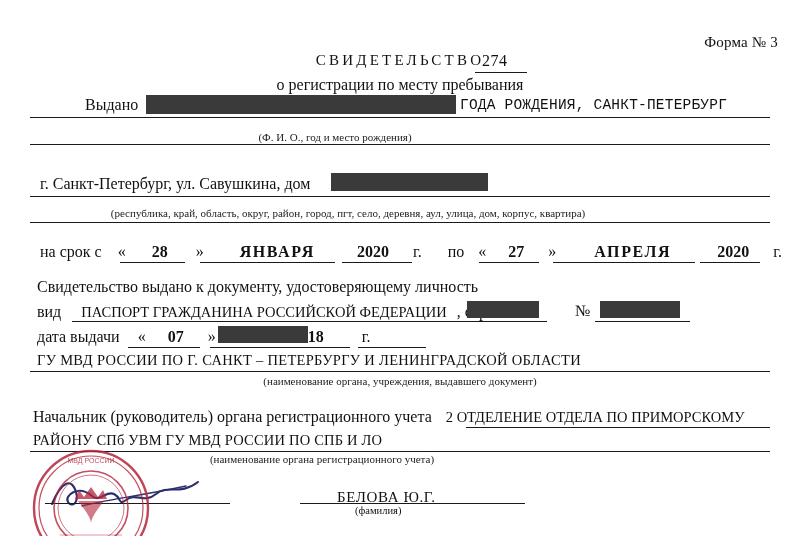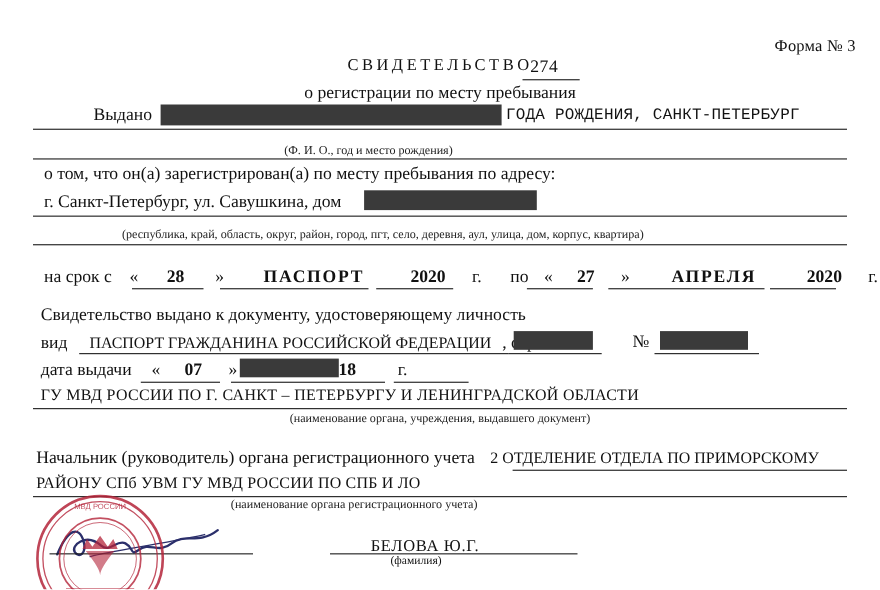--- a/index.html
+++ b/index.html
@@ -168,33 +168,32 @@
 
   <div class="abs subtitle">о регистрации по месту пребывания</div>
 
   <div class="abs lbl issued-label">Выдано</div>
   <div class="abs redact issued-redact"></div>
   <div class="abs issued-caps">ГОДА РОЖДЕНИЯ, САНКТ-ПЕТЕРБУРГ</div>
   <div class="abs rule issued-rule"></div>
   <div class="abs center-note note1">(Ф. И. О., год и место рождения)</div>
   <div class="abs rule rule-blank-1"></div>
 
-  <div class="abs lbl about-line">о том, что он(а) зарегистрирован(а) по месту пребывания по адресу:</div>
   <div class="abs lbl addr-line">г. Санкт-Петербург, ул. Савушкина, дом</div>
   <div class="abs redact addr-redact"></div>
   <div class="abs rule addr-rule"></div>
   <div class="abs center-note note2">(республика, край, область, округ, район, город, пгт, село, деревня, аул, улица, дом, корпус, квартира)</div>
   <div class="abs rule rule-blank-2"></div>
 
   <div class="abs term-row">
     <span class="lbl">на срок с</span>
     <span class="lbl" style="margin-left:12px">«</span>
     <span class="lbl bold" style="margin-left:22px">28</span>
     <span class="lbl" style="margin-left:24px">»</span>
-    <span class="lbl bold sp-wide" style="margin-left:32px">ПАСПОРТ</span>
+    <span class="lbl bold sp-wide" style="margin-left:32px">ЯНВАРЯ</span>
     <span class="lbl bold" style="margin-left:38px">2020</span>
     <span class="lbl" style="margin-left:20px">г.</span>
     <span class="lbl" style="margin-left:22px">по</span>
     <span class="lbl" style="margin-left:10px">«</span>
     <span class="lbl bold" style="margin-left:18px">27</span>
     <span class="lbl" style="margin-left:20px">»</span>
     <span class="lbl bold sp-wide" style="margin-left:34px">АПРЕЛЯ</span>
     <span class="lbl bold" style="margin-left:42px">2020</span>
     <span class="lbl" style="margin-left:20px">г.</span>
   </div>

